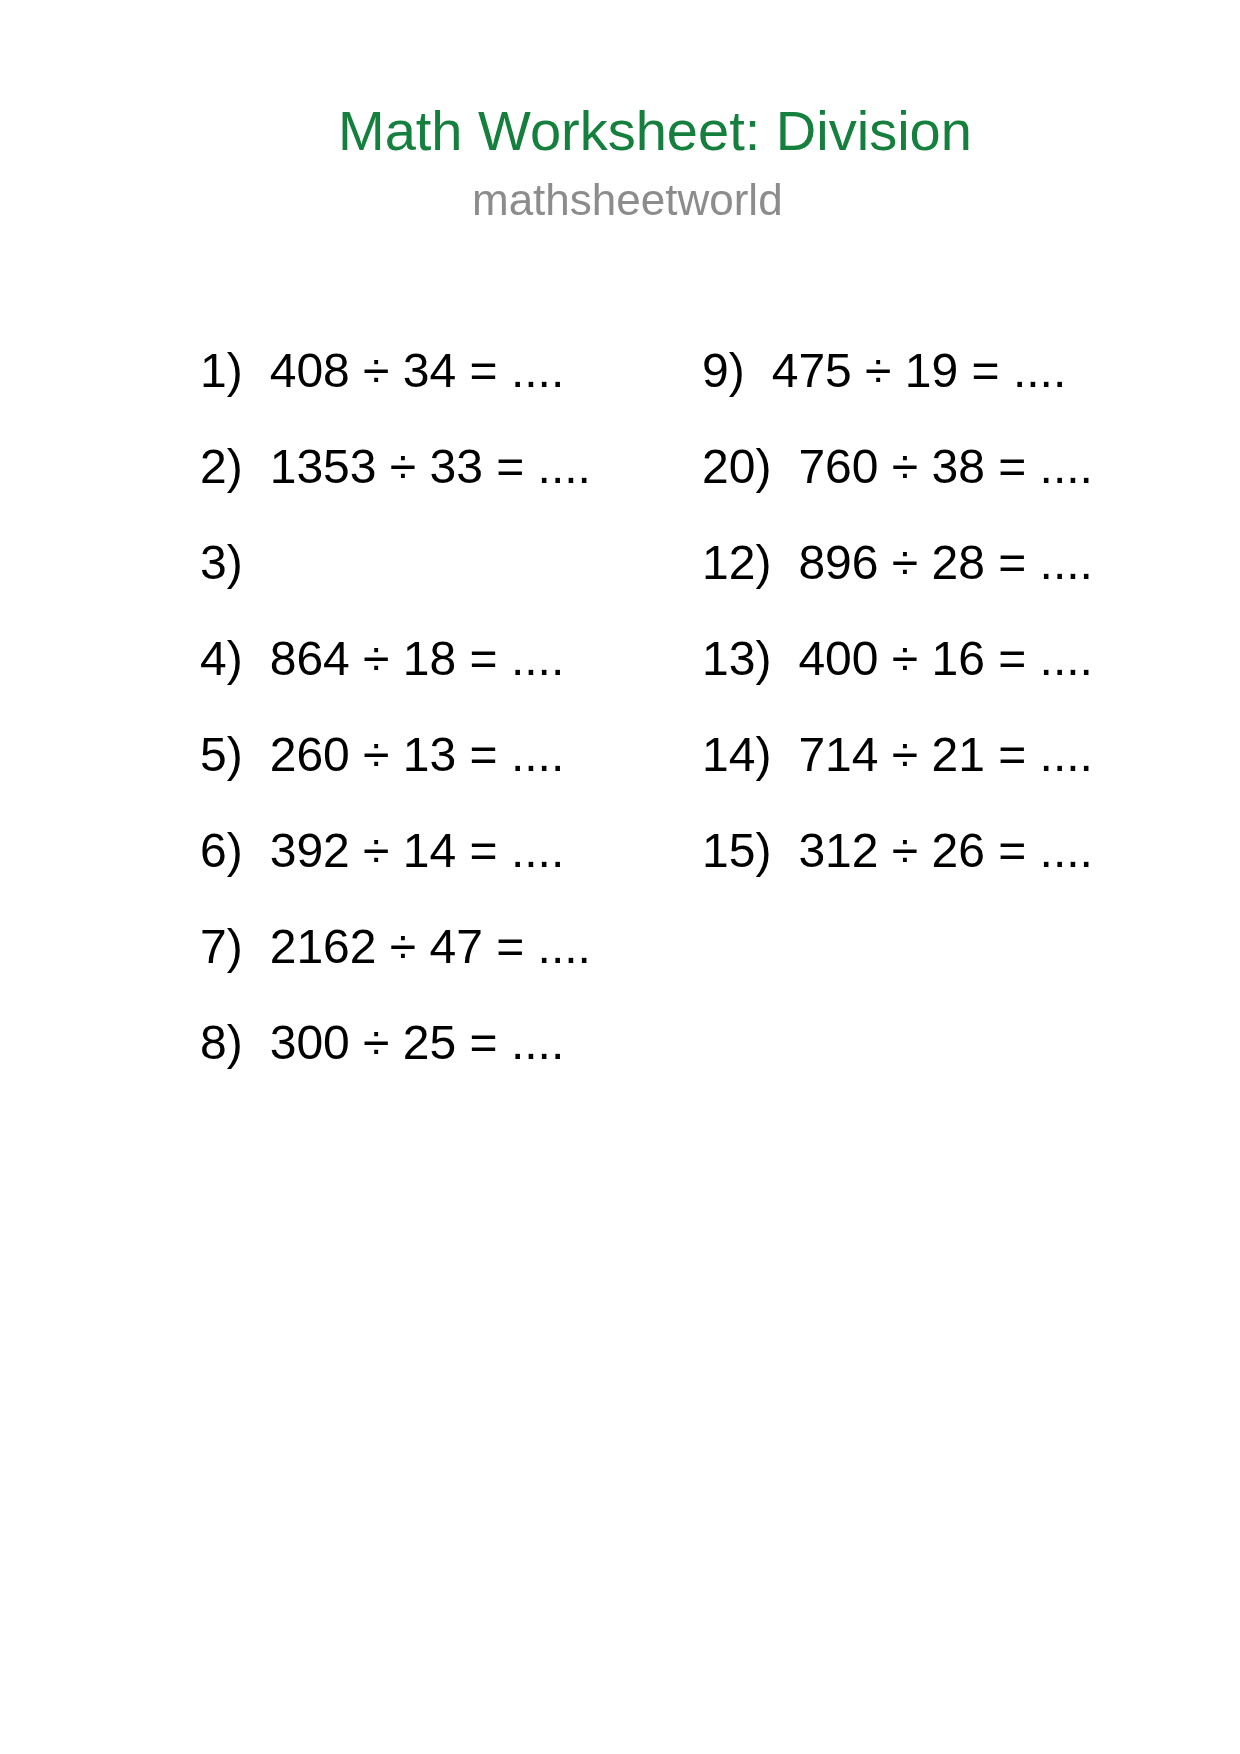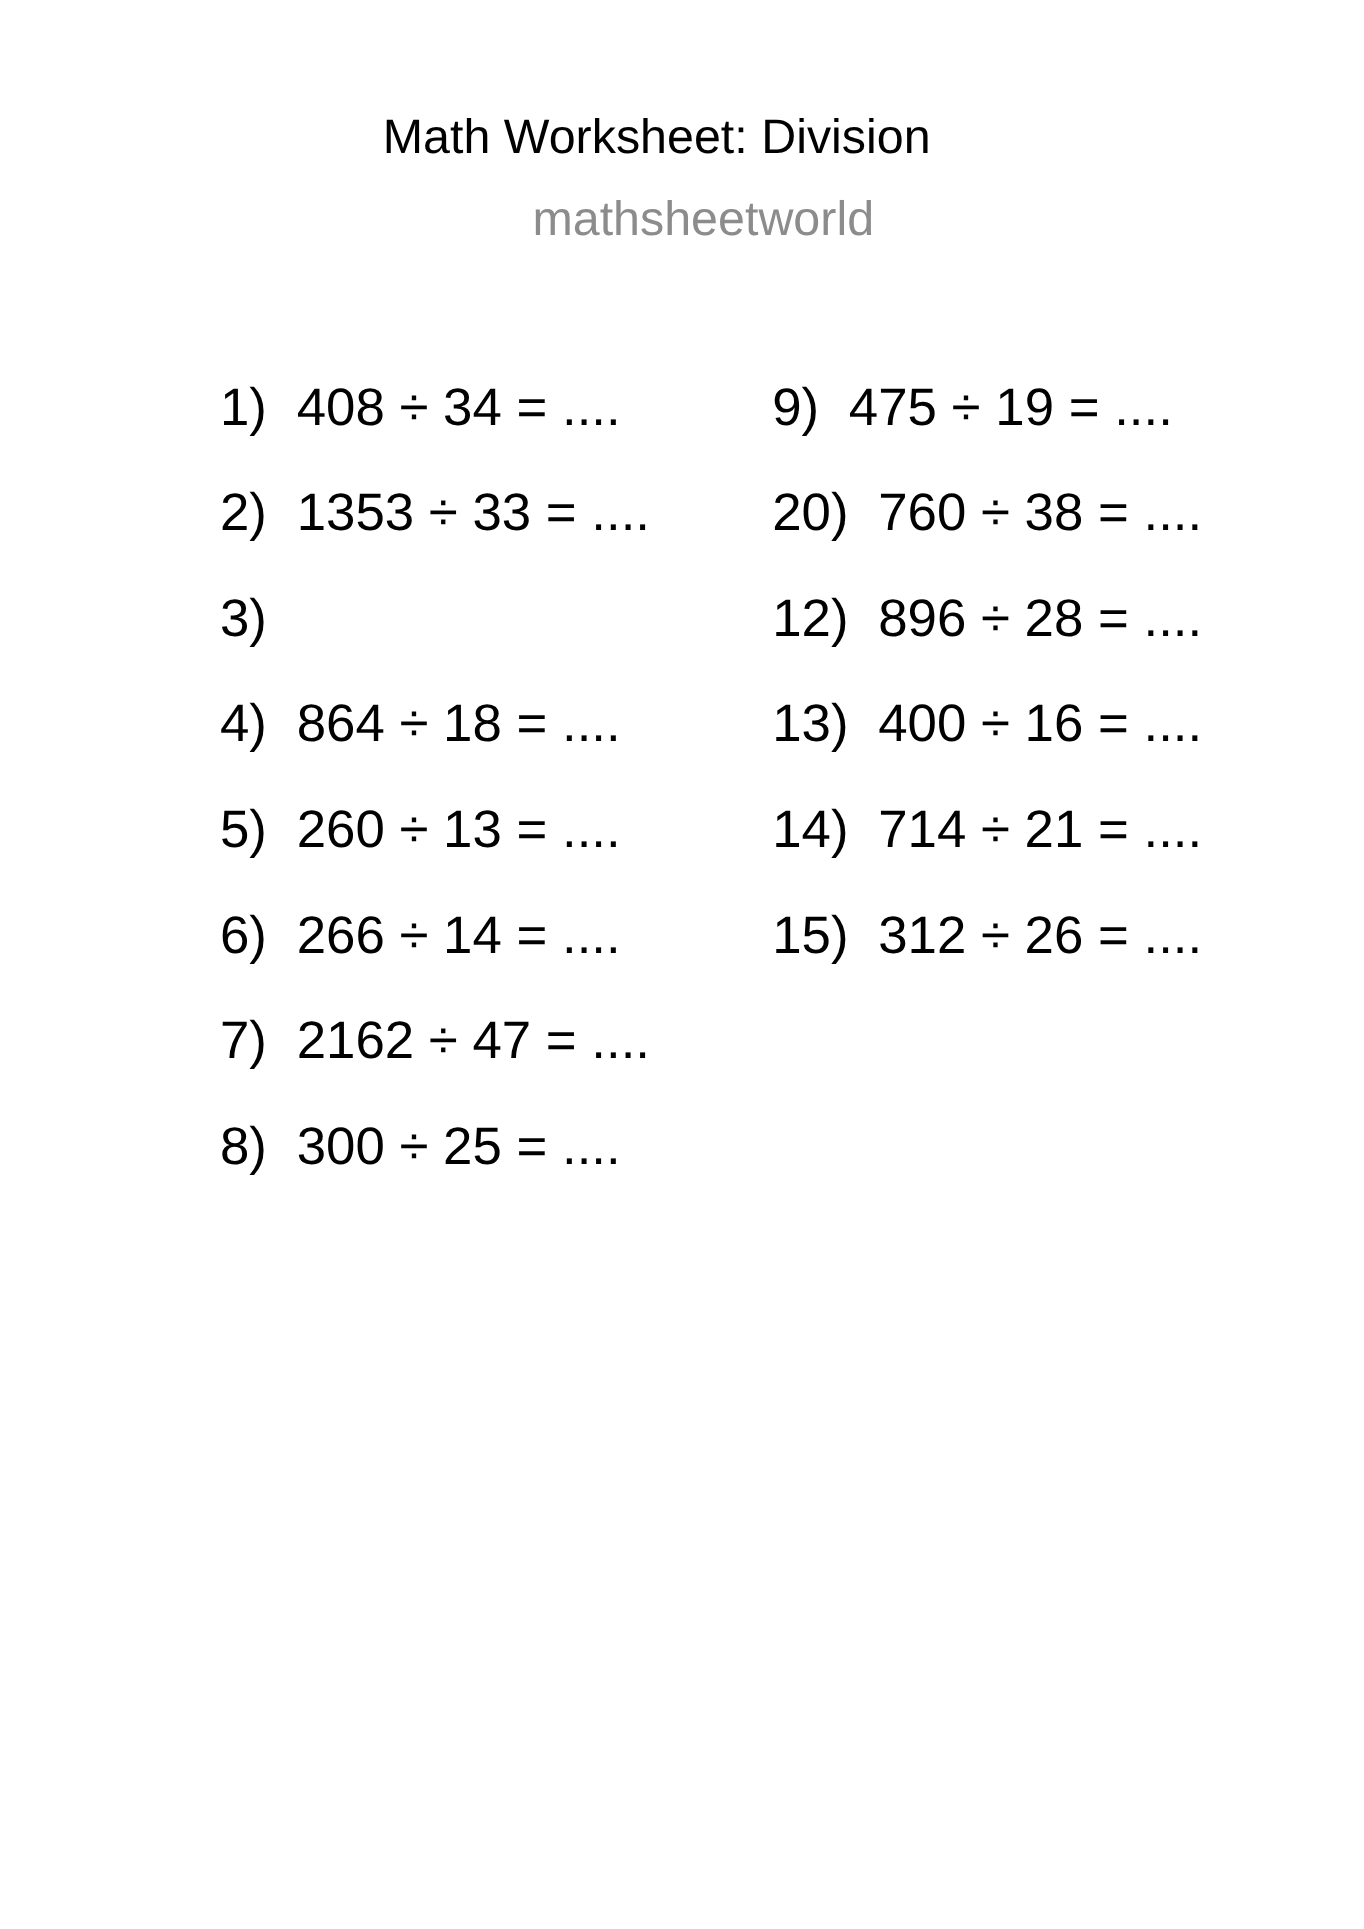--- a/index.html
+++ b/index.html
@@ -11,32 +11,32 @@
     position: relative;
     width: 1240px;
     height: 1754px;
     background: #ffffff;
     font-family: "Liberation Sans", sans-serif;
     color: #000000;
     overflow: hidden;
   }
   .title {
     position: absolute;
-    left: 348px;
+    left: 338px;
     top: 103px;
     margin: 0;
-    font-size: 44px;
+    font-size: 56px;
     font-weight: 400;
     line-height: 1;
-    color: #000000;
+    color: #15803d;
     white-space: nowrap;
   }
   .subtitle {
     position: absolute;
-    left: 484px;
+    left: 472px;
     top: 178px;
     font-size: 44px;
     font-weight: 400;
     line-height: 1;
     color: #8c8c8c;
     white-space: nowrap;
   }
   .col {
     position: absolute;
     top: 323px;
@@ -79,21 +79,21 @@
     <div class="row">
       <span class="num">4)</span>
       <span class="expr">864 ÷ 18 = ....</span>
     </div>
     <div class="row">
       <span class="num">5)</span>
       <span class="expr">260 ÷ 13 = ....</span>
     </div>
     <div class="row">
       <span class="num">6)</span>
-      <span class="expr">266 ÷ 14 = ....</span>
+      <span class="expr">392 ÷ 14 = ....</span>
     </div>
     <div class="row">
       <span class="num">7)</span>
       <span class="expr">2162 ÷ 47 = ....</span>
     </div>
     <div class="row">
       <span class="num">8)</span>
       <span class="expr">300 ÷ 25 = ....</span>
     </div>
   </div>

